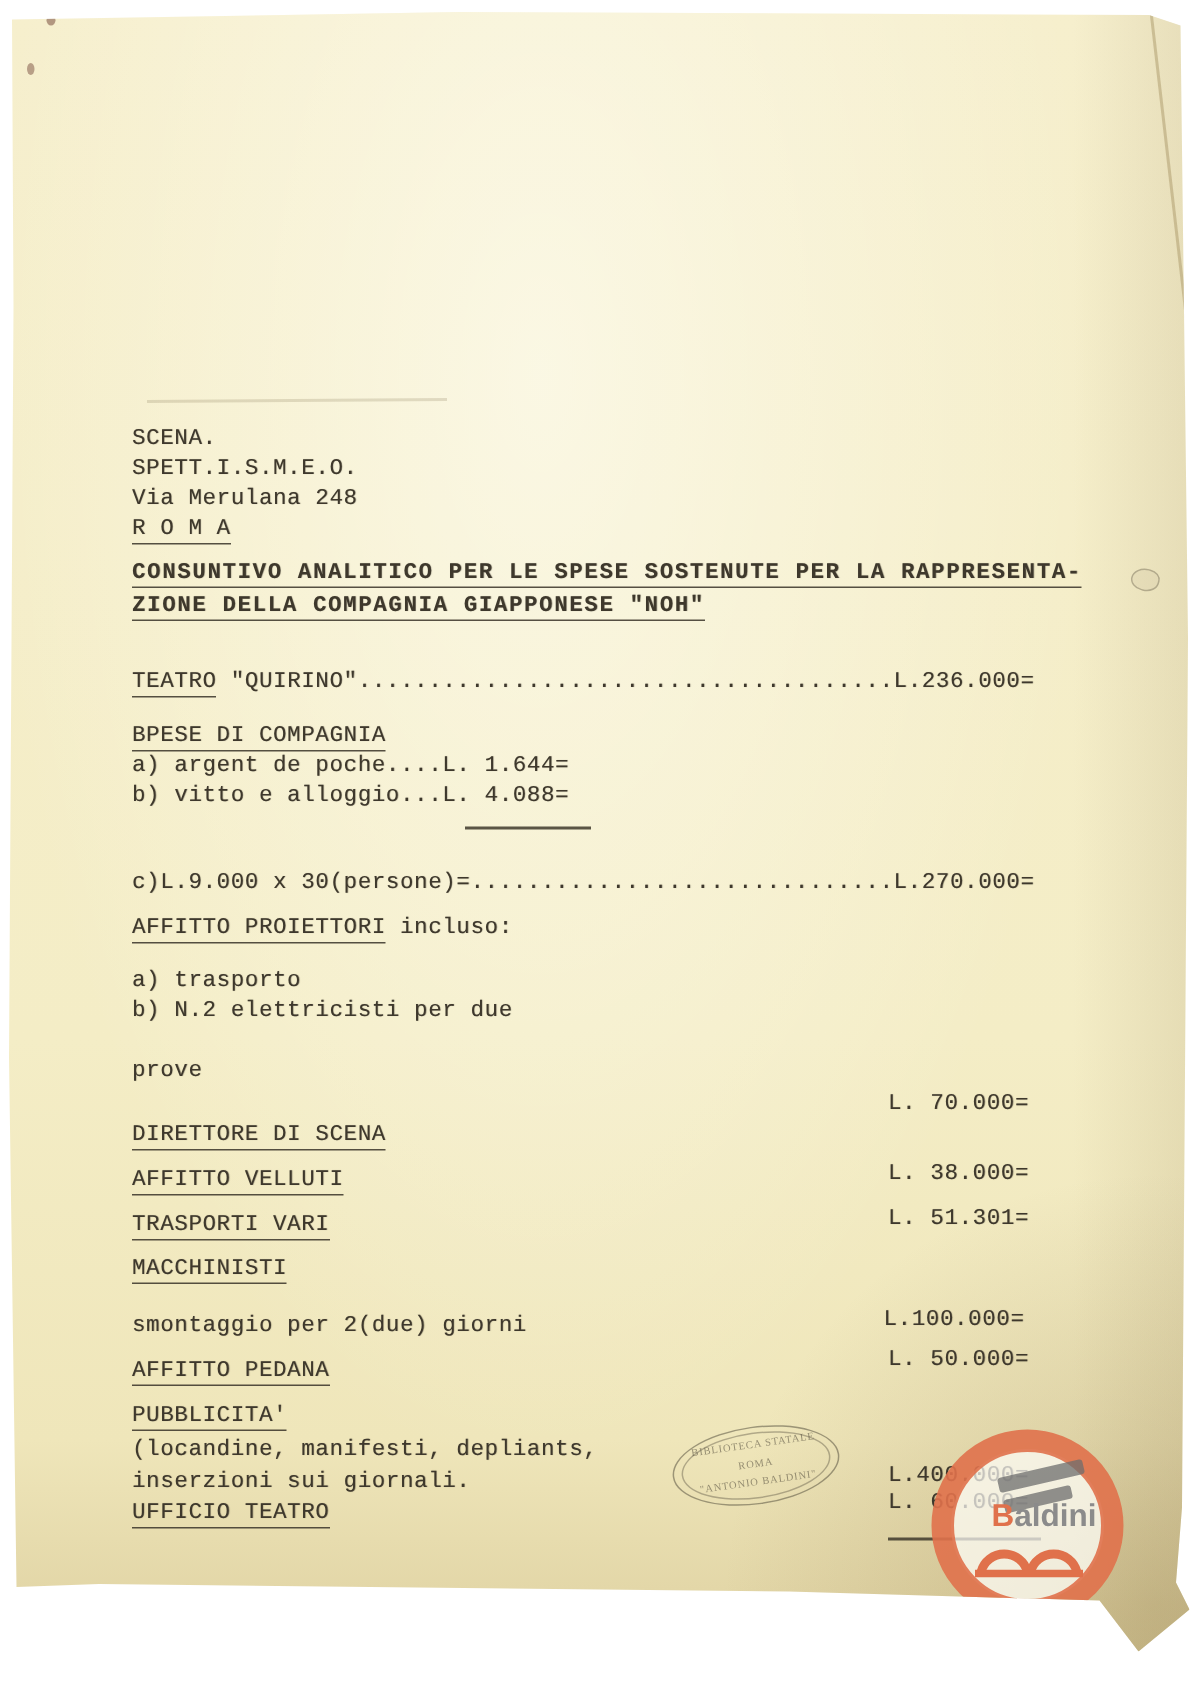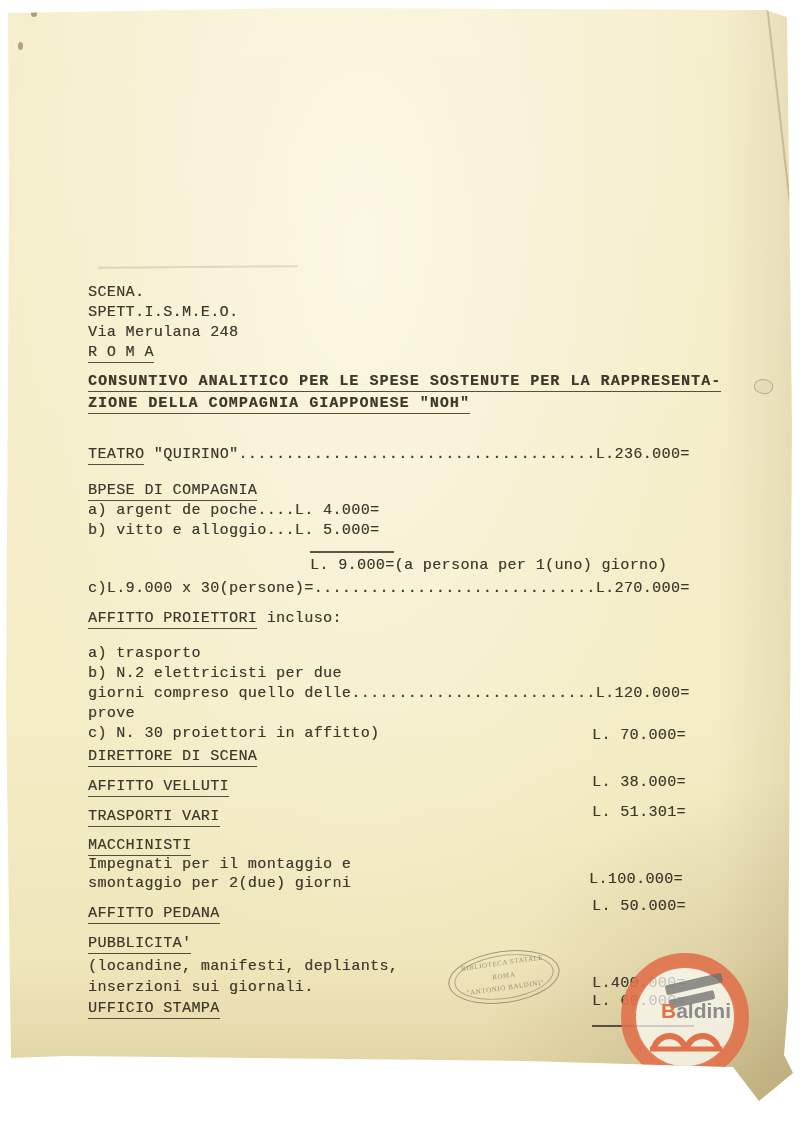--- a/index.html
+++ b/index.html
@@ -83,56 +83,52 @@
   <div class="line" style="left:82px;top:299px">SPETT.I.S.M.E.O.</div>
   <div class="line" style="left:82px;top:319px">Via Merulana 248</div>
   <div class="line" style="left:82px;top:339px"><span class="u">R O M A</span></div>
 
   <div class="line title-line" style="left:82px;top:368px"><span class="u">CONSUNTIVO ANALITICO PER LE SPESE SOSTENUTE PER LA RAPPRESENTA-</span></div>
   <div class="line title-line" style="left:82px;top:390px"><span class="u">ZIONE DELLA COMPAGNIA GIAPPONESE "NOH"</span></div>
 
   <div class="line" style="left:82px;top:441px"><span class="u">TEATRO</span><span> "QUIRINO"......................................L.236.000=</span></div>
 
   <div class="line" style="left:82px;top:477px"><span class="u">BPESE DI COMPAGNIA</span></div>
-  <div class="line" style="left:82px;top:497px">a) argent de poche....L. 4.000=</div>
-  <div class="line" style="left:82px;top:517px">b) vitto e alloggio...L. 5.000=</div>
+  <div class="line" style="left:82px;top:497px">a) argent de poche....L. 1.644=</div>
+  <div class="line" style="left:82px;top:517px">b) vitto e alloggio...L. 4.088=</div>
   <div class="rule" style="left:304px;top:546px;width:84px"></div>
-  <div class="line" style="left:304px;top:552px">L. 9.000=(a persona per 1(uno) giorno)</div>
   <div class="line" style="left:82px;top:575px">c)L.9.000 x 30(persone)=..............................L.270.000=</div>
 
   <div class="line" style="left:82px;top:605px"><span class="u">AFFITTO PROIETTORI</span><span> incluso:</span></div>
   <div class="line" style="left:82px;top:640px">a) trasporto</div>
   <div class="line" style="left:82px;top:660px">b) N.2 elettricisti per due</div>
-  <div class="line" style="left:82px;top:680px">giorni compreso quello delle..........................L.120.000=</div>
   <div class="line" style="left:82px;top:700px">prove</div>
-  <div class="line" style="left:82px;top:720px">c) N. 30 proiettori in affitto)</div>
 
   <div class="line" style="left:82px;top:743px"><span class="u">DIRETTORE DI SCENA</span></div>
   <div class="line" style="left:586px;top:722px">L. 70.000=</div>
 
   <div class="line" style="left:82px;top:773px"><span class="u">AFFITTO VELLUTI</span></div>
   <div class="line" style="left:586px;top:769px">L. 38.000=</div>
 
   <div class="line" style="left:82px;top:803px"><span class="u">TRASPORTI VARI</span></div>
   <div class="line" style="left:586px;top:799px">L. 51.301=</div>
 
   <div class="line" style="left:82px;top:832px"><span class="u">MACCHINISTI</span></div>
-  <div class="line" style="left:82px;top:851px">Impegnati per il montaggio e</div>
   <div class="line" style="left:82px;top:870px">smontaggio per 2(due) giorni</div>
   <div class="line" style="left:583px;top:866px">L.100.000=</div>
 
   <div class="line" style="left:82px;top:900px"><span class="u">AFFITTO PEDANA</span></div>
   <div class="line" style="left:586px;top:893px">L. 50.000=</div>
 
   <div class="line" style="left:82px;top:930px"><span class="u">PUBBLICITA'</span></div>
   <div class="line" style="left:82px;top:953px">(locandine, manifesti, depliants,</div>
   <div class="line" style="left:82px;top:974px">inserzioni sui giornali.</div>
   <div class="line" style="left:586px;top:970px">L.400.000=</div>
 
-  <div class="line" style="left:82px;top:995px"><span class="u">UFFICIO STAMPA</span></div>
+  <div class="line" style="left:82px;top:995px"><span class="u">UFFICIO TEATRO</span></div>
   <div class="line" style="left:586px;top:988px">L. 60.000=</div>
 
   <div class="rule" style="left:586px;top:1020px;width:102px"></div>
 
   <div class="stamp">
     <div class="oval-outer"></div>
     <div class="oval-inner"></div>
     <div class="stxt st1">BIBLIOTECA STATALE</div>
     <div class="stxt st2">ROMA</div>
     <div class="stxt st3">"ANTONIO BALDINI"</div>

